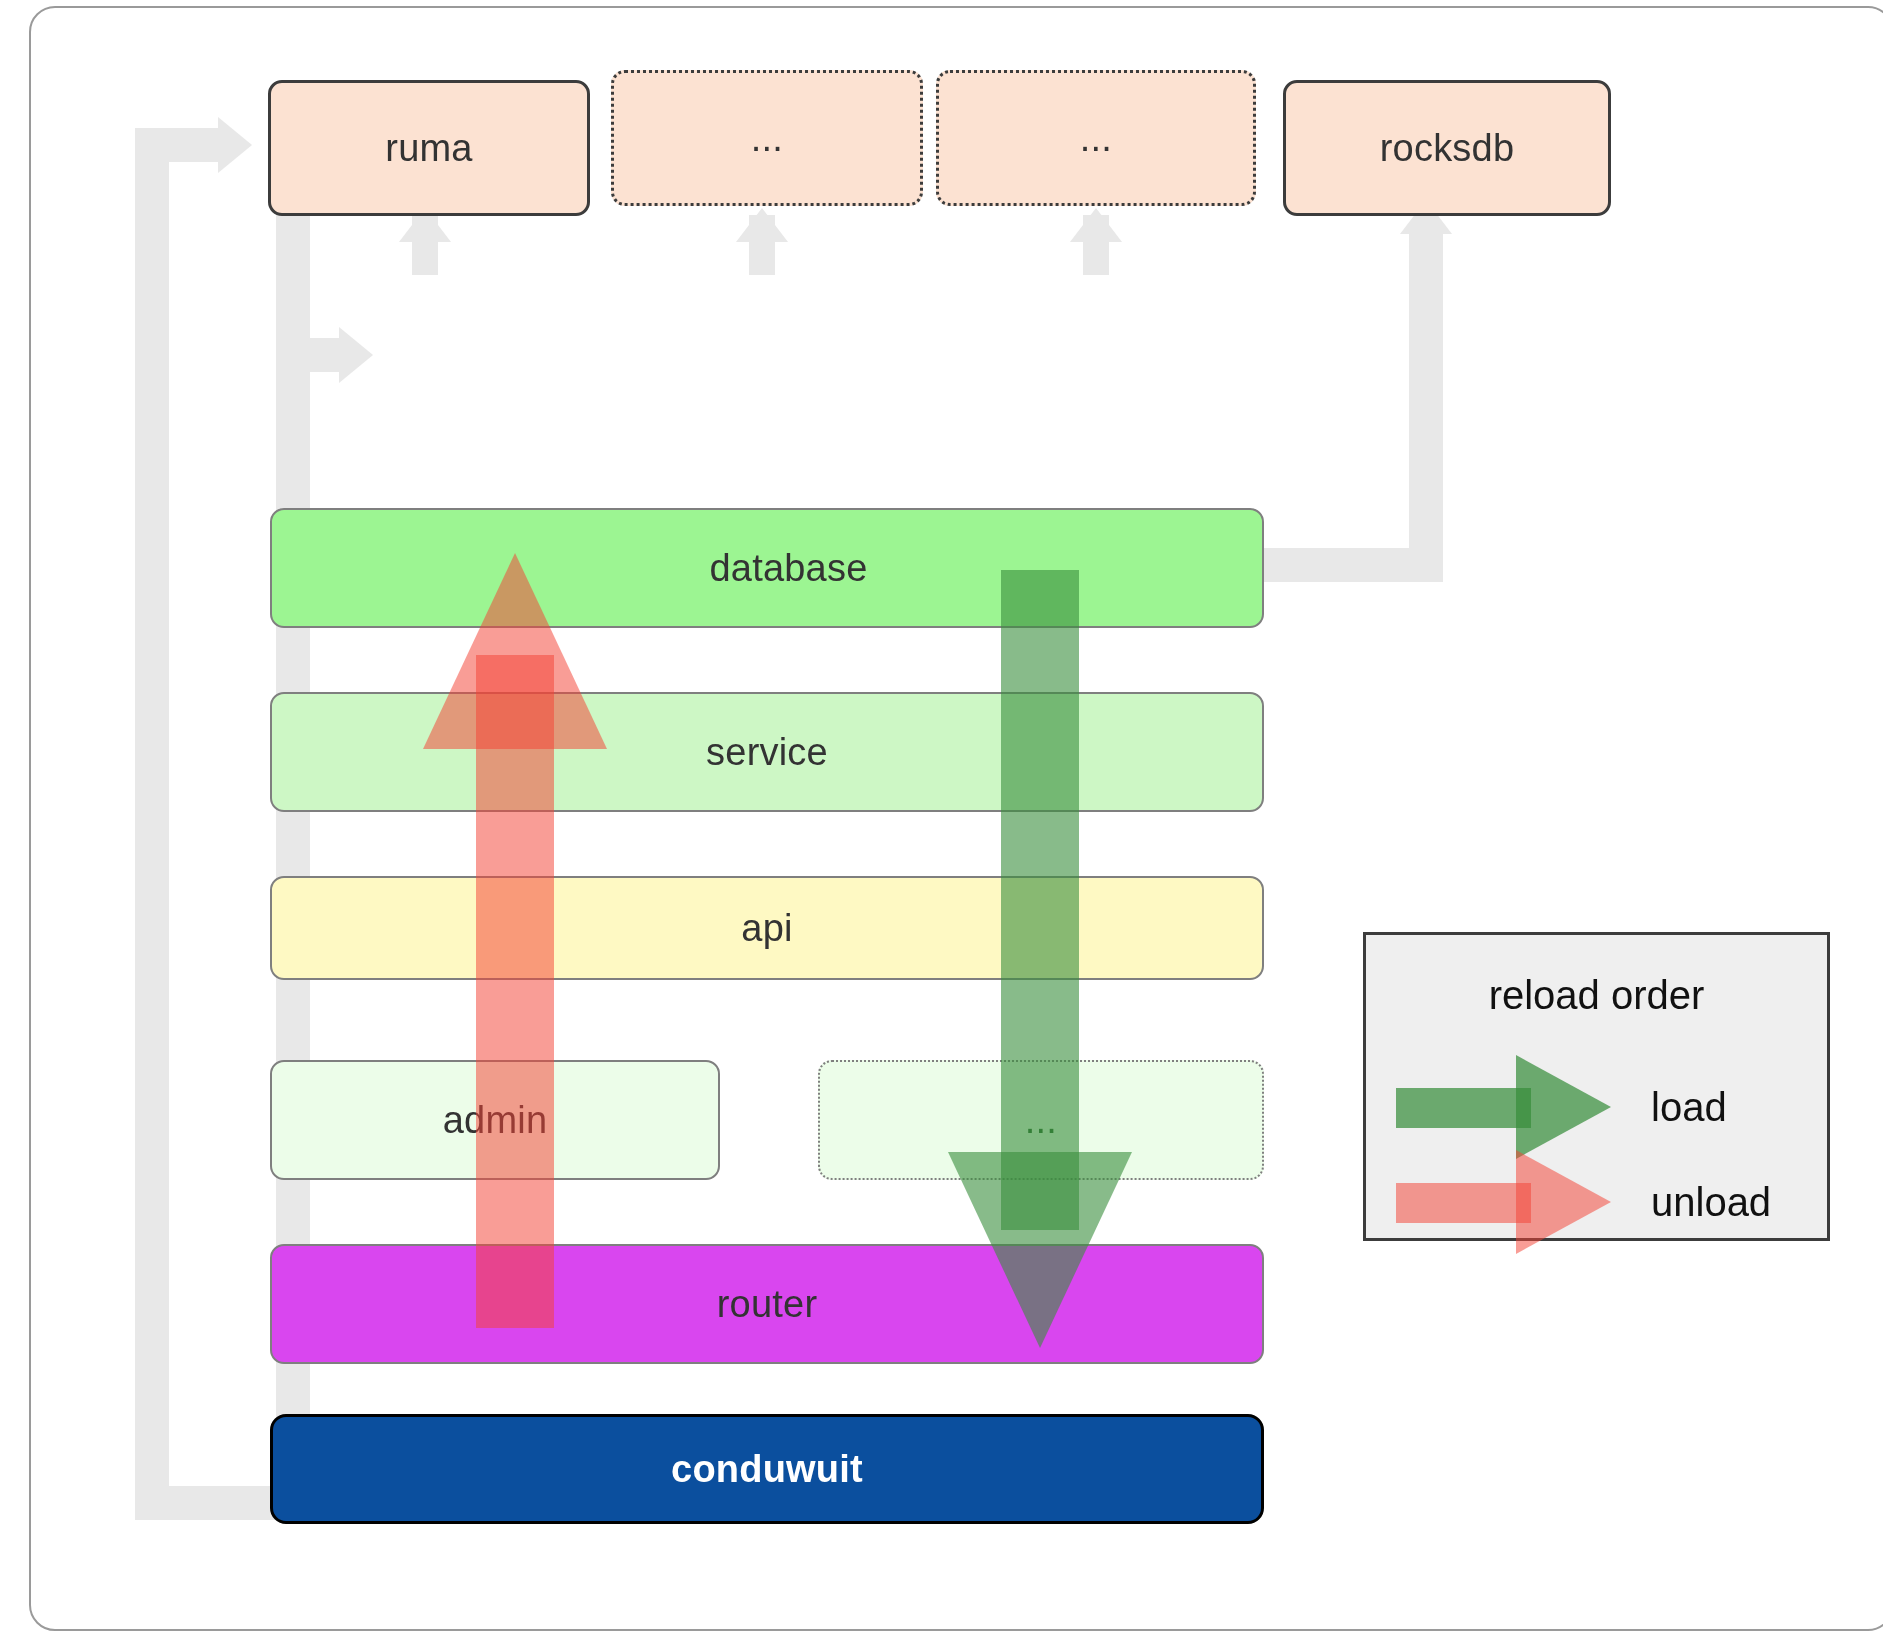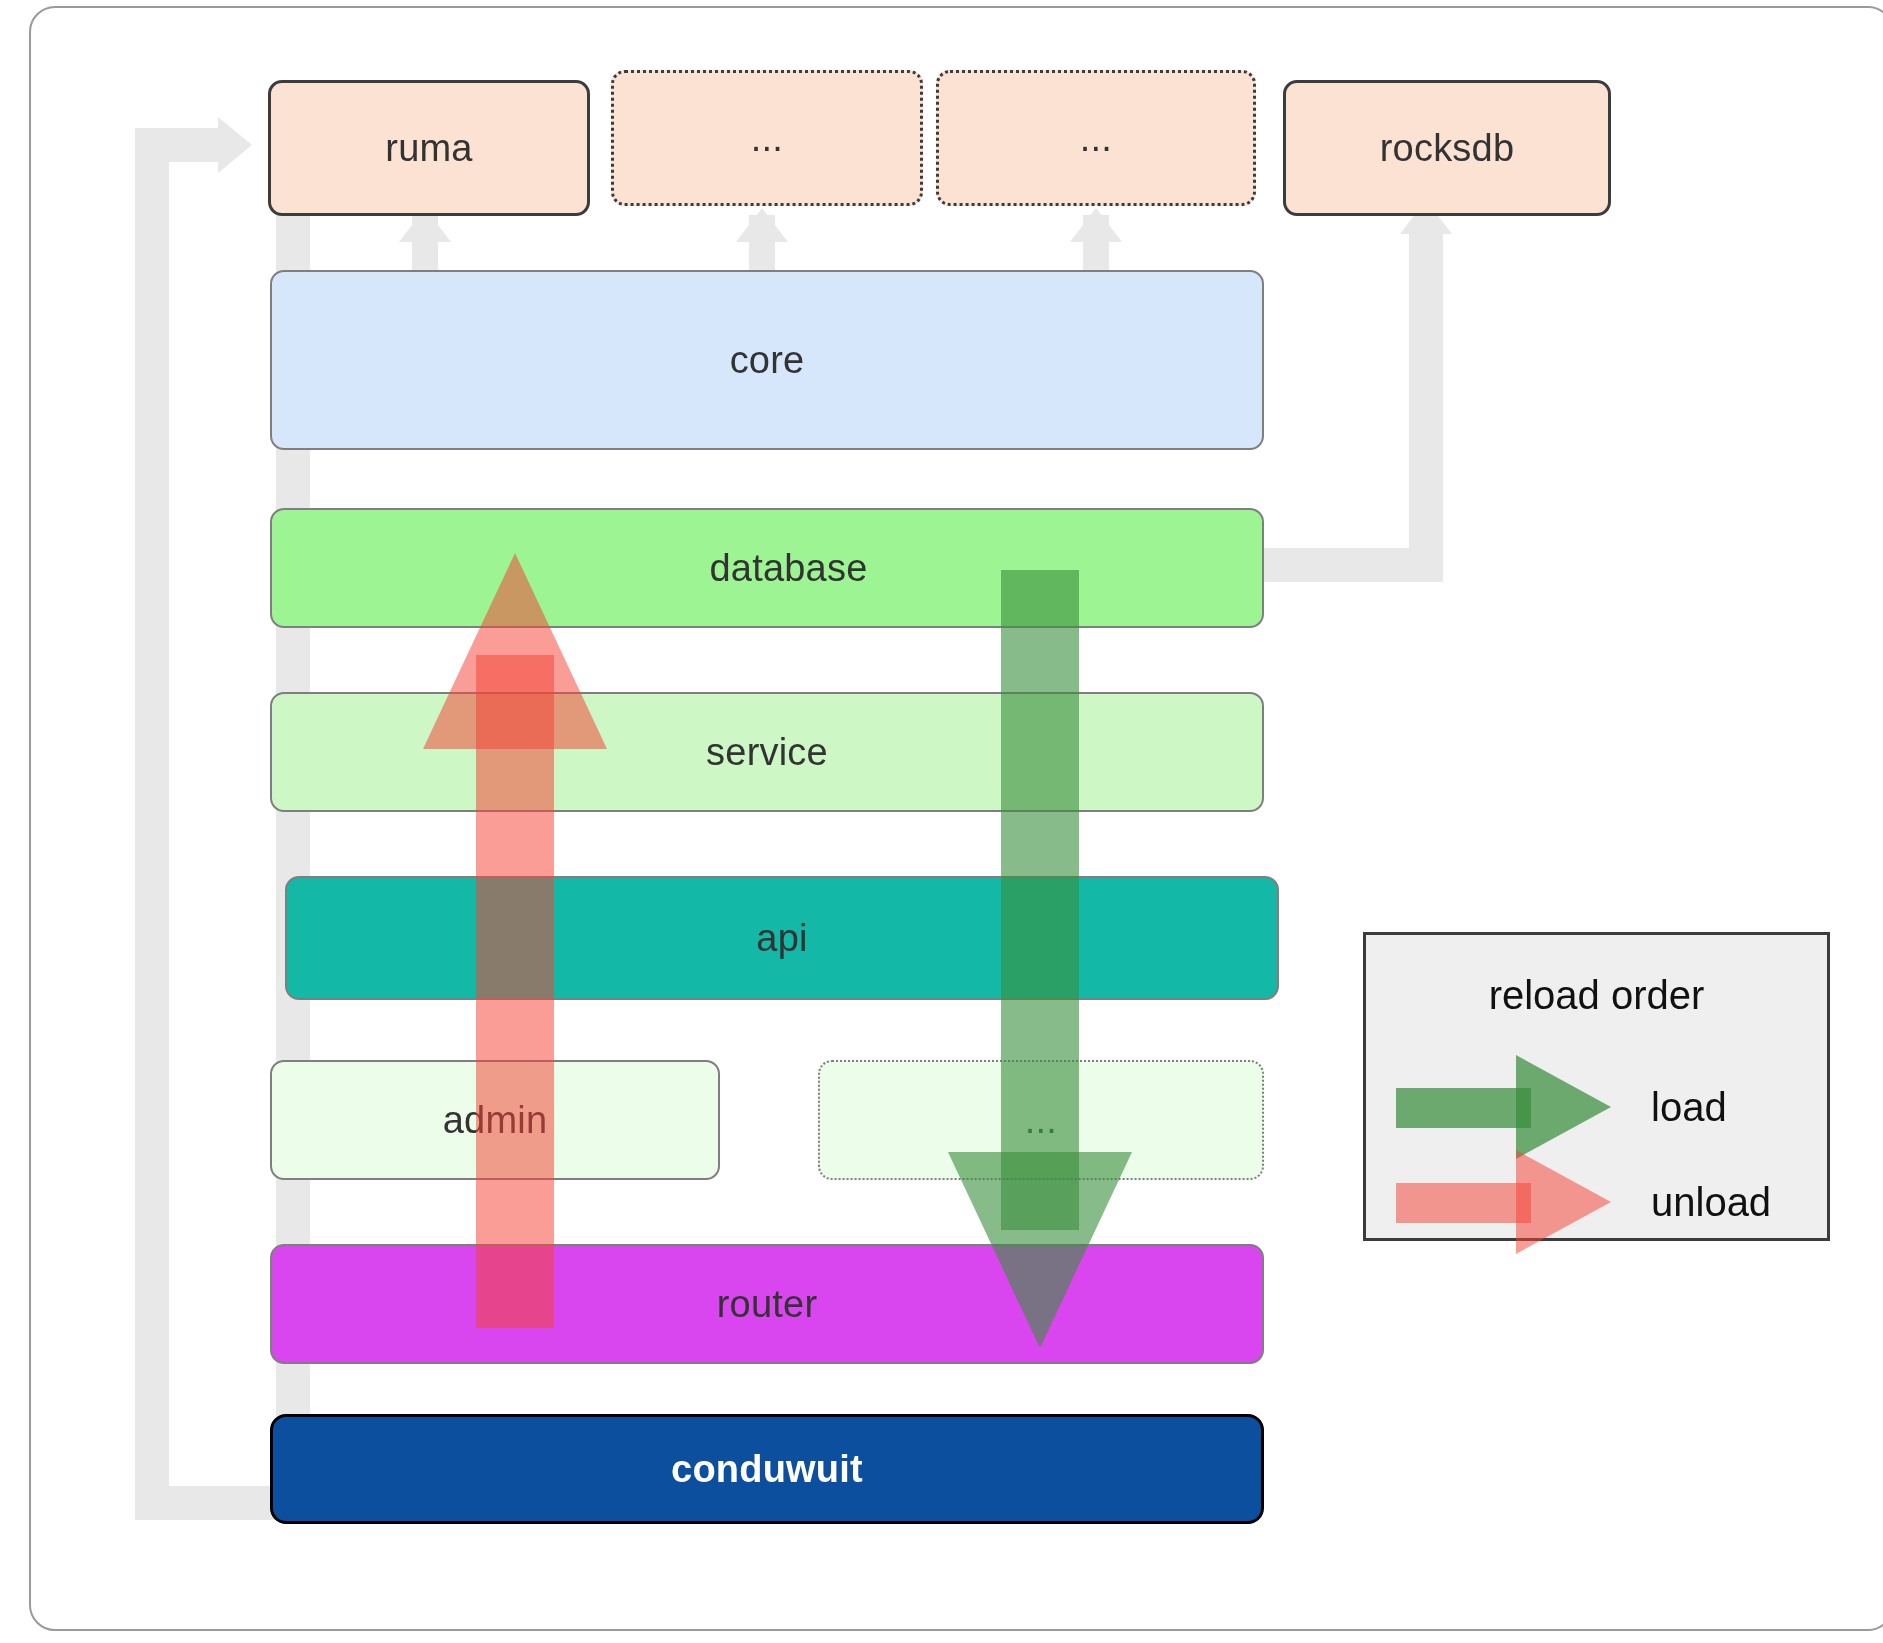--- a/index.html
+++ b/index.html
@@ -182,33 +182,30 @@
   </div>
 
   <div class="node dotted-dark" style="left:913px; top:70px; width:320px; height:136px; background:#fce2d2;">
     <span>...</span>
   </div>
 
   <div class="node solid-dark" style="left:1260px; top:80px; width:328px; height:136px; background:#fce2d2;">
     <span>rocksdb</span>
   </div>
 
-  <div class="node solid-gray" style="left:247px; top:270px; width:994px; height:180px; background:#d6e6fb;">
-    <span>core</span>
-  </div>
 
   <div class="node solid-gray" style="left:247px; top:508px; width:994px; height:120px; background:#9cf592;padding-left:43px;">
     <span>database</span>
   </div>
 
   <div class="node solid-gray" style="left:247px; top:692px; width:994px; height:120px; background:#cdf7c5;">
     <span>service</span>
   </div>
 
-  <div class="node solid-gray" style="left:262px; top:876px; width:994px; height:124px; background:#14b8a6;">
+  <div class="node solid-gray" style="left:247px; top:876px; width:994px; height:104px; background:#fef9c3;">
     <span>api</span>
   </div>
 
   <div class="node solid-gray" style="left:247px; top:1060px; width:450px; height:120px; background:#ecfde9;">
     <span>admin</span>
   </div>
 
   <div class="node dotted-gray" style="left:795px; top:1060px; width:446px; height:120px; background:#ecfde9; color:#2f6b33;">
     <span>...</span>
   </div>

